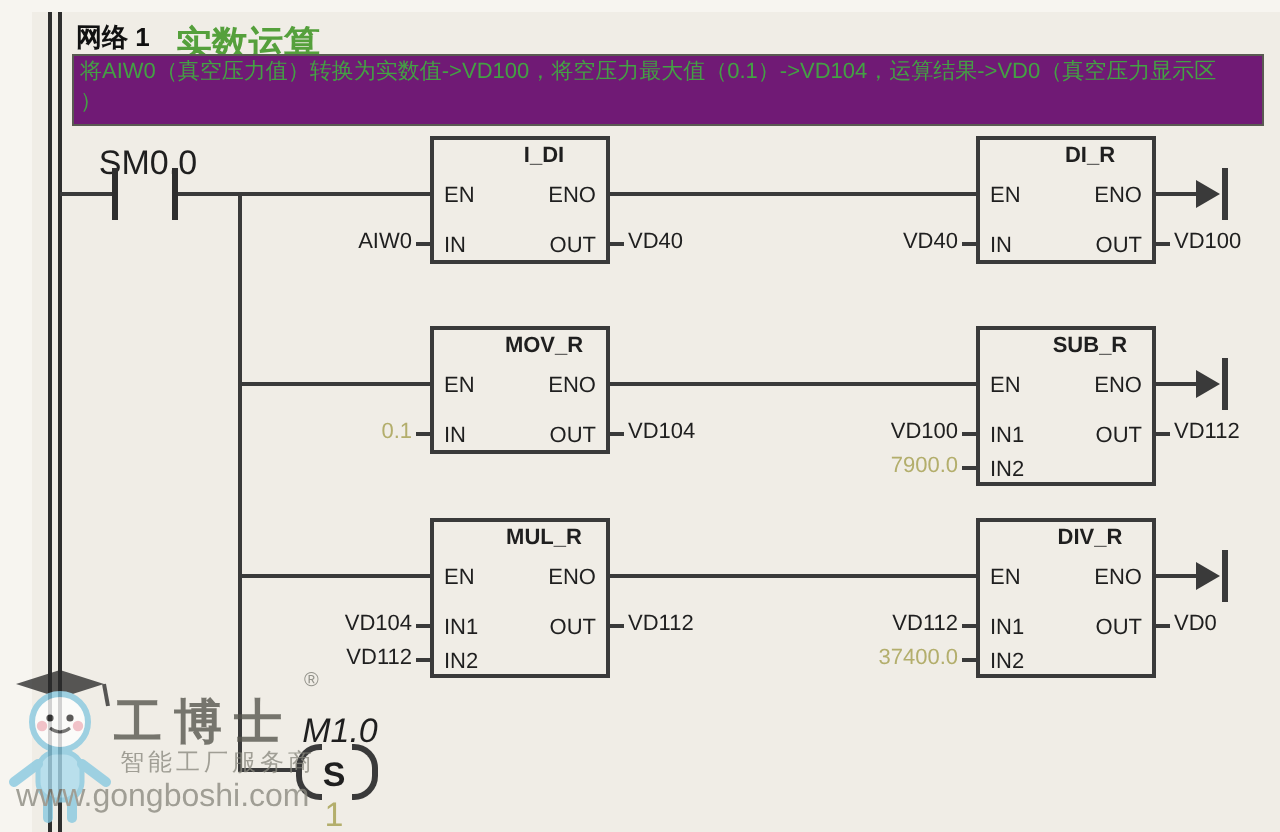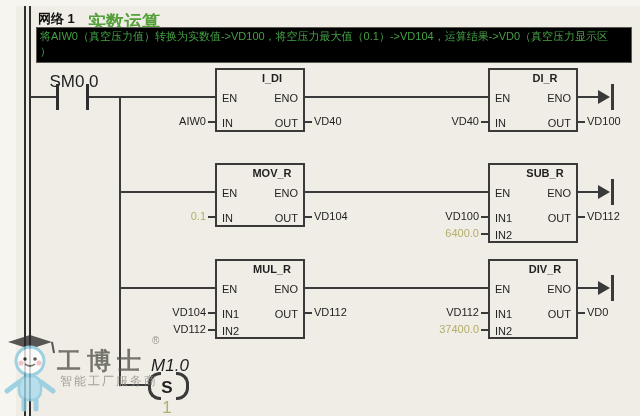--- a/index.html
+++ b/index.html
@@ -5,21 +5,21 @@
   html,body{margin:0;padding:0;}
   body{font-family:"Liberation Sans","DejaVu Sans",sans-serif;background:#fff;}
   #canvas{position:relative;width:640px;height:416px;background:#f7f5f0;overflow:hidden;}
   #paper{position:absolute;left:16px;top:6px;right:0;bottom:0;background:#f0ede6;}
   .wire{position:absolute;height:2px;background:#3a3a3a;}
   .vwire{position:absolute;width:2px;background:#3a3a3a;}
   .txt{position:absolute;font-size:17px;color:#1f1f1f;white-space:nowrap;}
   .hdr-label{left:38px;top:10px;font-size:13px;font-weight:bold;color:#111;}
   .hdr-title{left:88px;top:10px;font-size:18px;font-weight:bold;color:#55a03c;}
   #comment{position:absolute;left:36px;top:27px;width:588px;height:32px;border:1px solid #5a5a52;
-           background:#000000;color:#44a044;font-size:11px;line-height:15px;padding:1px 3px;overflow:hidden;}
+           background:#701a75;color:#44a044;font-size:11px;line-height:15px;padding:1px 3px;overflow:hidden;}
   
   .rail{position:absolute;top:6px;bottom:0;width:2px;background:#2e2e2e;}
   
   .cbar{position:absolute;width:3px;height:26px;background:#2e2e2e;}
   
   .blk{position:absolute;width:86px;border:2px solid #3a3a3a;background:transparent;}
   .h1{height:60px;} .h2{height:76px;}
   .b0{left:215px;top:68px;} .b1{left:488px;top:68px;}
   .b2{left:215px;top:163px;} .b3{left:488px;top:163px;}
   .b4{left:215px;top:259px;} .b5{left:488px;top:259px;}
@@ -127,21 +127,21 @@
 
   <div class="blk h2 b3">
     <span class="bt">SUB_R</span>
     <span class="pin p-en">EN</span>
     <span class="pin p-eno">ENO</span>
     <span class="pin p-in1">IN1</span>
     <span class="pin p-in2">IN2</span>
     <span class="pin p-out">OUT</span>
   </div>
   <span class="opd oL" style="left:409px;top:210px;">VD100</span>
-  <span class="opd oL const" style="left:409px;top:227px;">6400.0</span>
+  <span class="opd oL const" style="left:409px;top:227px;">7900.0</span>
   <span class="opd" style="left:587px;top:210px;">VD112</span>
   <div class="stub" style="left:481px;top:216px;"></div>
   <div class="stub" style="left:481px;top:233px;"></div>
   <div class="stub" style="left:578px;top:216px;"></div>
 
   <div class="blk h2 b4">
     <span class="bt">MUL_R</span>
     <span class="pin p-en">EN</span>
     <span class="pin p-eno">ENO</span>
     <span class="pin p-in1">IN1</span>
@@ -188,14 +188,15 @@
       <circle cx="37" cy="30" r="2.6" fill="#f2b6c0"></circle>
       <rect x="17" y="43" width="22" height="24" rx="9" fill="#aadcee" stroke="#86c8e0" stroke-width="2.5"></rect>
       <line x1="17" y1="49" x2="5" y2="58" stroke="#86c8e0" stroke-width="5" stroke-linecap="round"></line>
       <line x1="39" y1="49" x2="51" y2="58" stroke="#86c8e0" stroke-width="5" stroke-linecap="round"></line>
       <line x1="22" y1="67" x2="22" y2="76" stroke="#86c8e0" stroke-width="5" stroke-linecap="round"></line>
       <line x1="34" y1="67" x2="34" y2="76" stroke="#86c8e0" stroke-width="5" stroke-linecap="round"></line>
     </svg>
     <span class="wm-brand">工博士</span>
     <span class="wm-reg">®</span>
     <span class="wm-tag">智能工厂服务商</span>
+    <span class="wm-url">www.gongboshi.com</span>
   </div>
 </div>
 
 </body></html>

